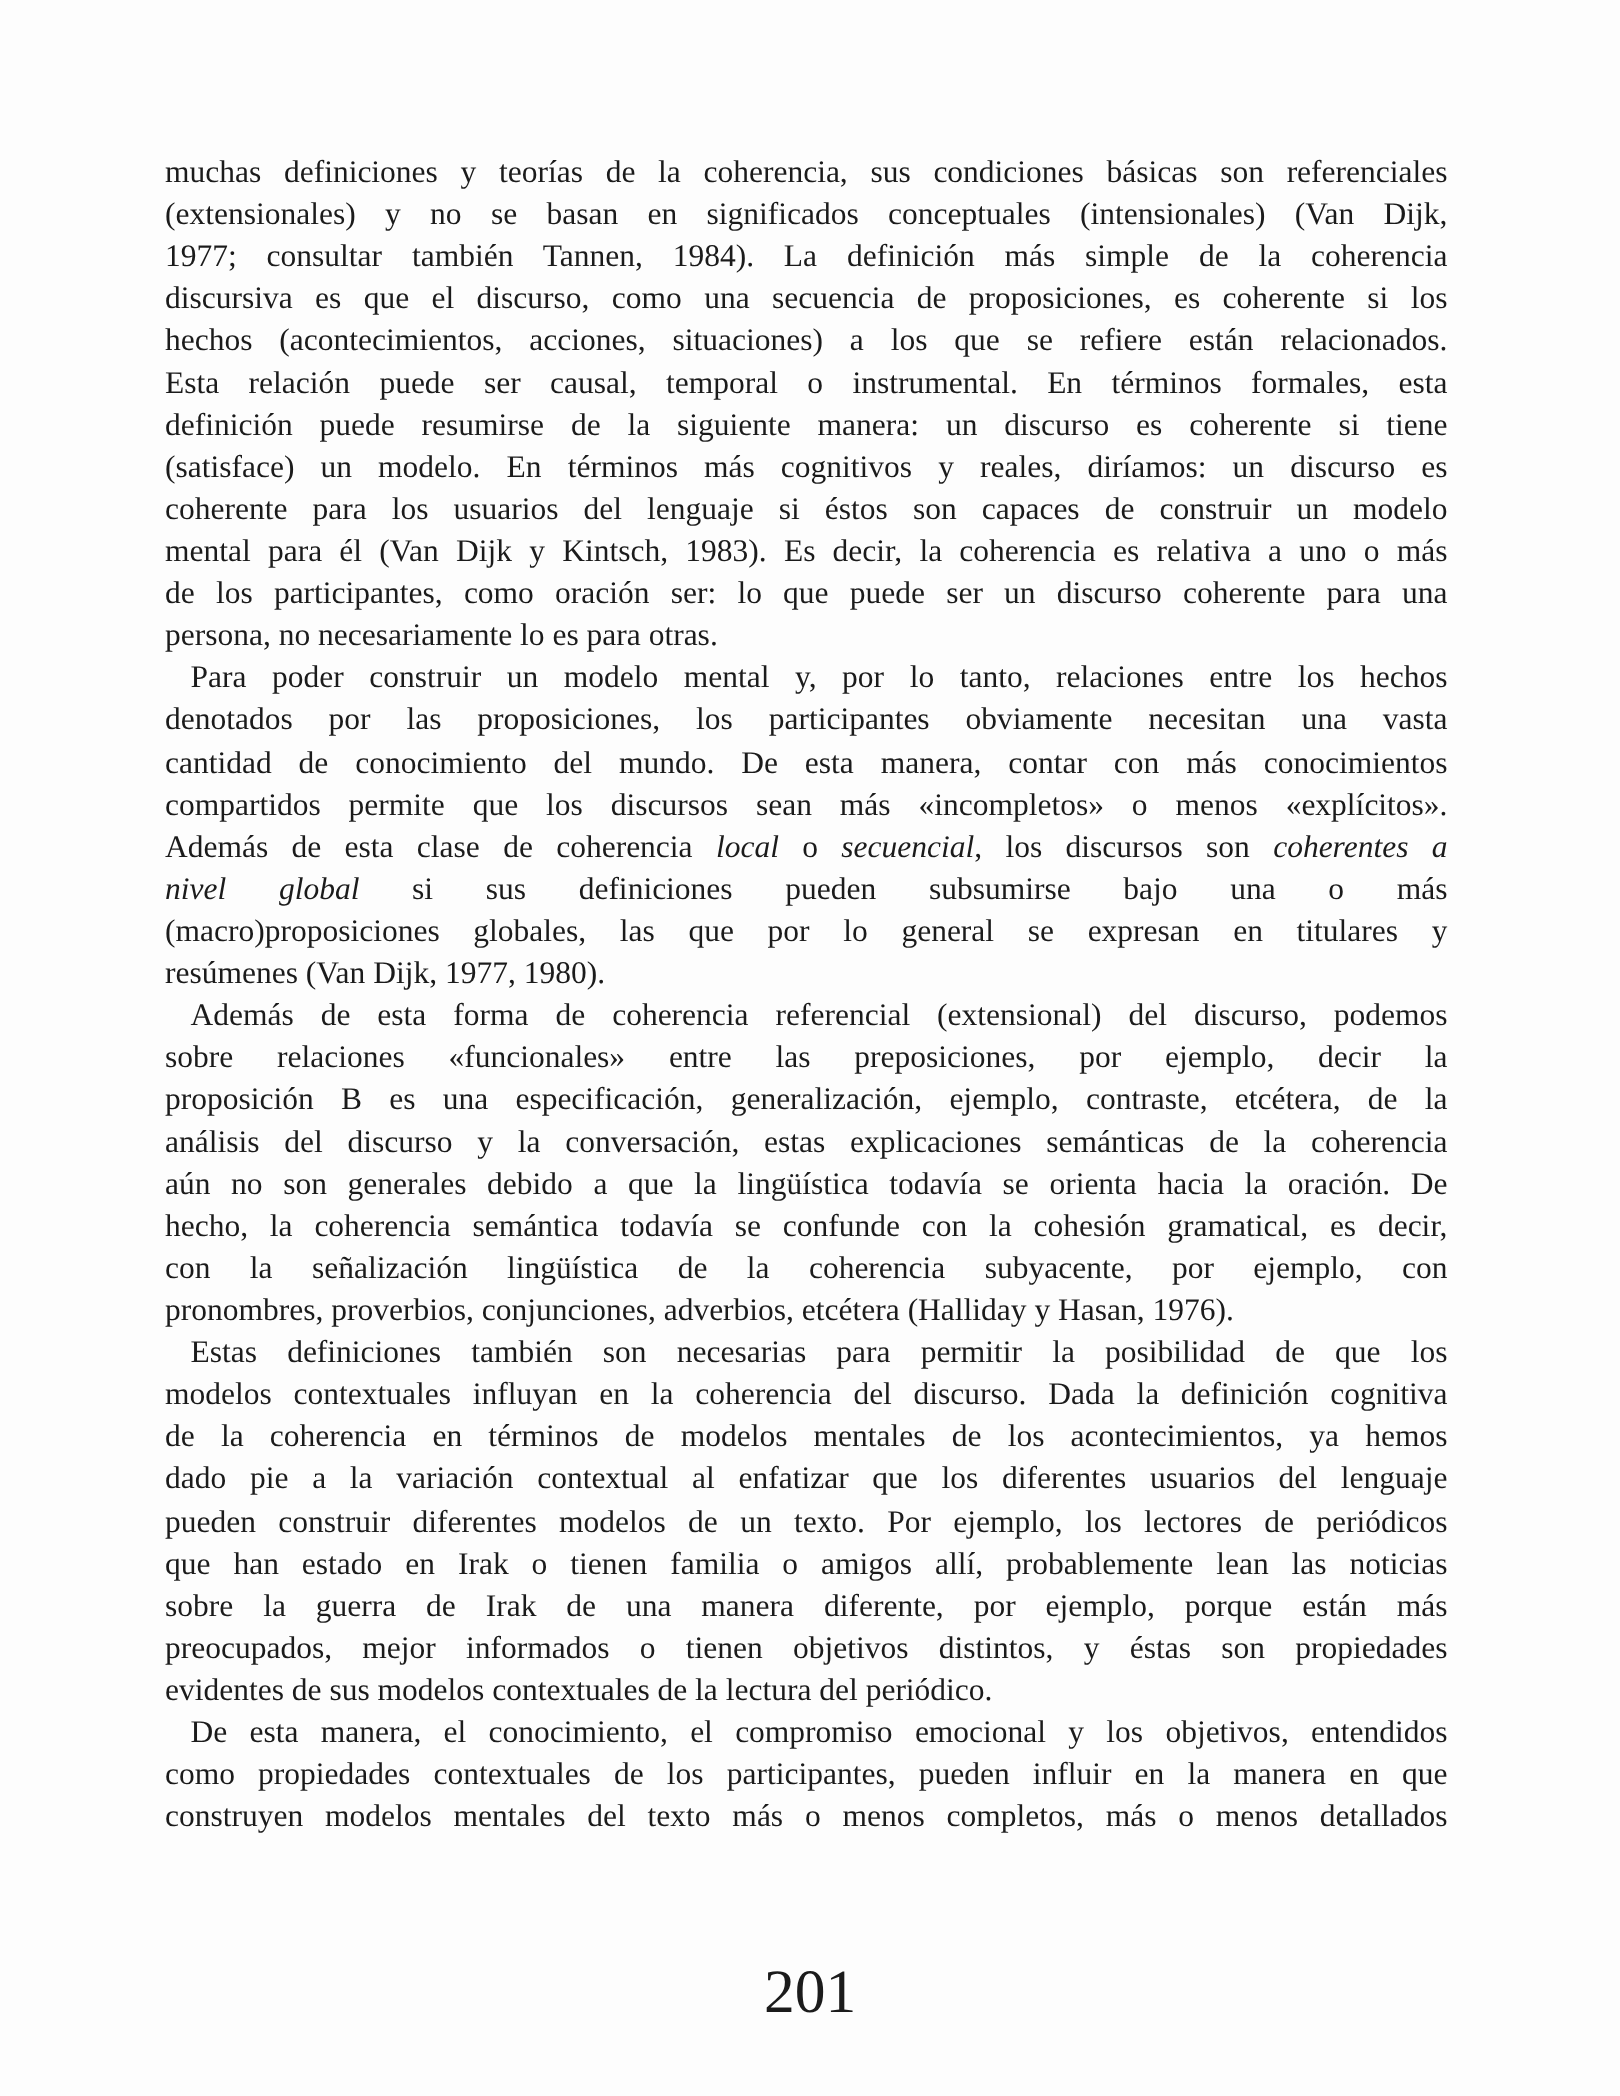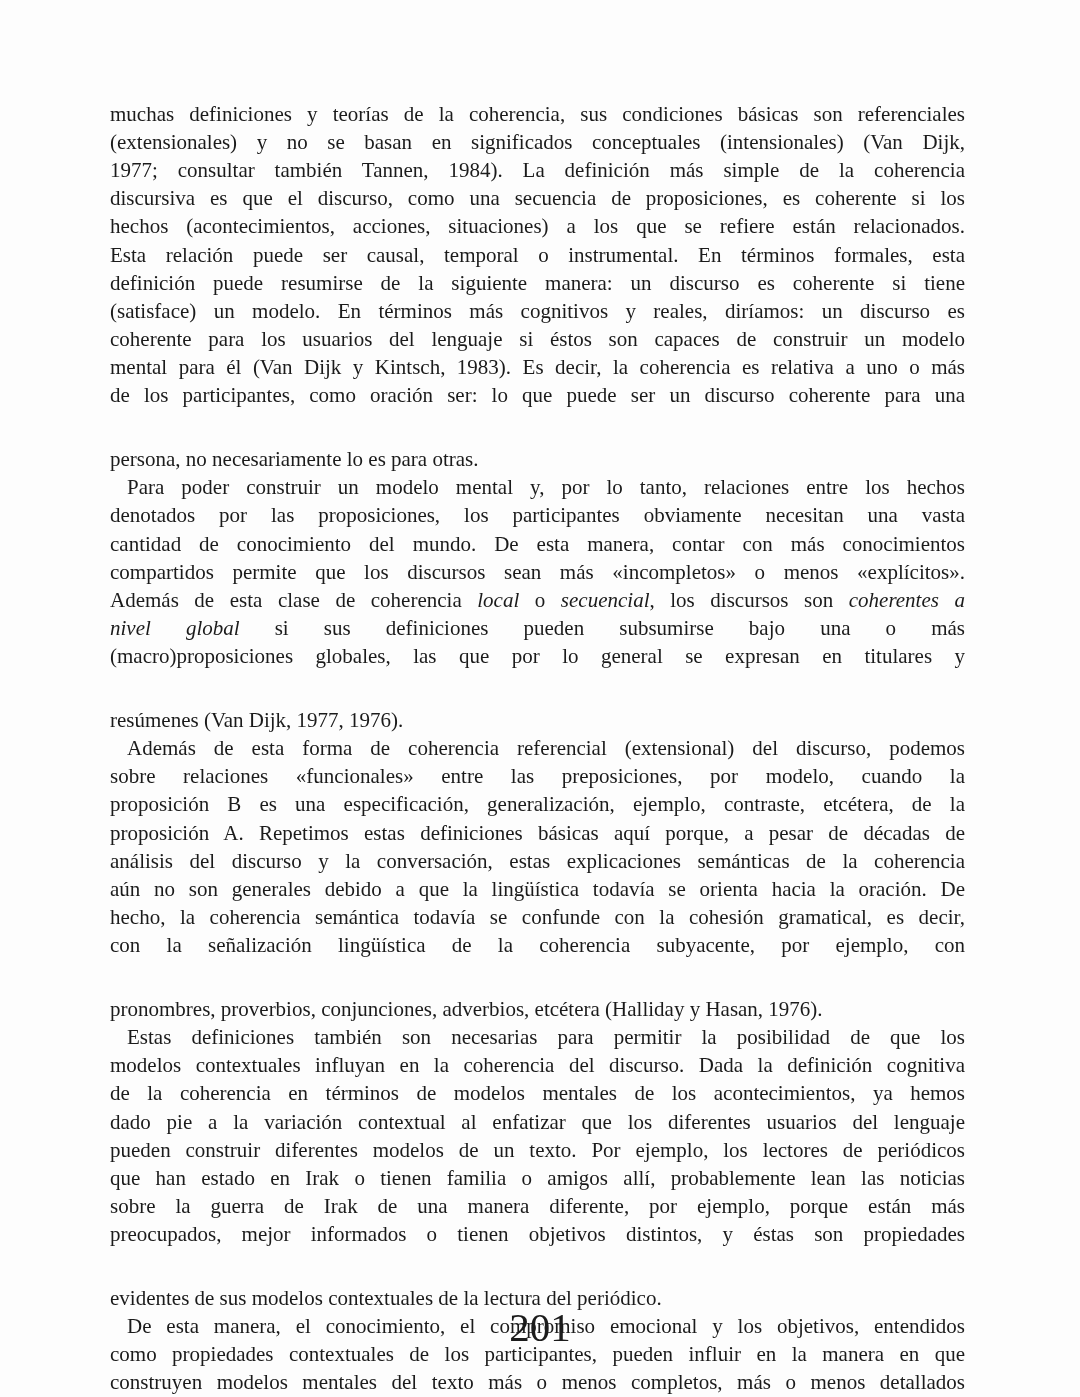--- a/index.html
+++ b/index.html
@@ -32,21 +32,20 @@
     font-size: 21px;
     line-height: 28.12px;
     height: 28.12px;
     overflow: hidden;
     text-align: justify;
     text-align-last: justify;
     text-justify: inter-word;
   }
   .line.end {
     text-align-last: left;
-    margin-top: 36px;
   }
   .line.indent {
     text-indent: 17px;
   }
   .line em {
     font-style: italic;
   }
   .page-number {
     position: absolute;
     top: 1308px;
@@ -77,27 +76,26 @@
         <div class="line end"><span>persona, no necesariamente lo es para otras.</span></div>
       </div>
       <div class="paragraph">
         <div class="line indent"><span>Para poder construir un modelo mental y, por lo tanto, relaciones entre los hechos</span></div>
         <div class="line"><span>denotados por las proposiciones, los participantes obviamente necesitan una vasta</span></div>
         <div class="line"><span>cantidad de conocimiento del mundo. De esta manera, contar con más conocimientos</span></div>
         <div class="line"><span>compartidos permite que los discursos sean más «incompletos» o menos «explícitos».</span></div>
         <div class="line"><span>Además de esta clase de coherencia </span><em>local</em><span> o </span><em>secuencial</em><span>, los discursos son </span><em>coherentes a</em></div>
         <div class="line"><em>nivel global</em><span> si sus definiciones pueden subsumirse bajo una o más</span></div>
         <div class="line"><span>(macro)proposiciones globales, las que por lo general se expresan en titulares y</span></div>
-        <div class="line end"><span>resúmenes (Van Dijk, 1977, 1976).</span></div>
+        <div class="line end"><span>resúmenes (Van Dijk, 1977, 1980).</span></div>
       </div>
       <div class="paragraph">
         <div class="line indent"><span>Además de esta forma de coherencia referencial (extensional) del discurso, podemos</span></div>
-        <div class="line"><span>sobre relaciones «funcionales» entre las preposiciones, por modelo, cuando la</span></div>
+        <div class="line"><span>sobre relaciones «funcionales» entre las preposiciones, por ejemplo, decir la</span></div>
         <div class="line"><span>proposición B es una especificación, generalización, ejemplo, contraste, etcétera, de la</span></div>
-        <div class="line"><span>proposición A. Repetimos estas definiciones básicas aquí porque, a pesar de décadas de</span></div>
         <div class="line"><span>análisis del discurso y la conversación, estas explicaciones semánticas de la coherencia</span></div>
         <div class="line"><span>aún no son generales debido a que la lingüística todavía se orienta hacia la oración. De</span></div>
         <div class="line"><span>hecho, la coherencia semántica todavía se confunde con la cohesión gramatical, es decir,</span></div>
         <div class="line"><span>con la señalización lingüística de la coherencia subyacente, por ejemplo, con</span></div>
         <div class="line end"><span>pronombres, proverbios, conjunciones, adverbios, etcétera (Halliday y Hasan, 1976).</span></div>
       </div>
       <div class="paragraph">
         <div class="line indent"><span>Estas definiciones también son necesarias para permitir la posibilidad de que los</span></div>
         <div class="line"><span>modelos contextuales influyan en la coherencia del discurso. Dada la definición cognitiva</span></div>
         <div class="line"><span>de la coherencia en términos de modelos mentales de los acontecimientos, ya hemos</span></div>

